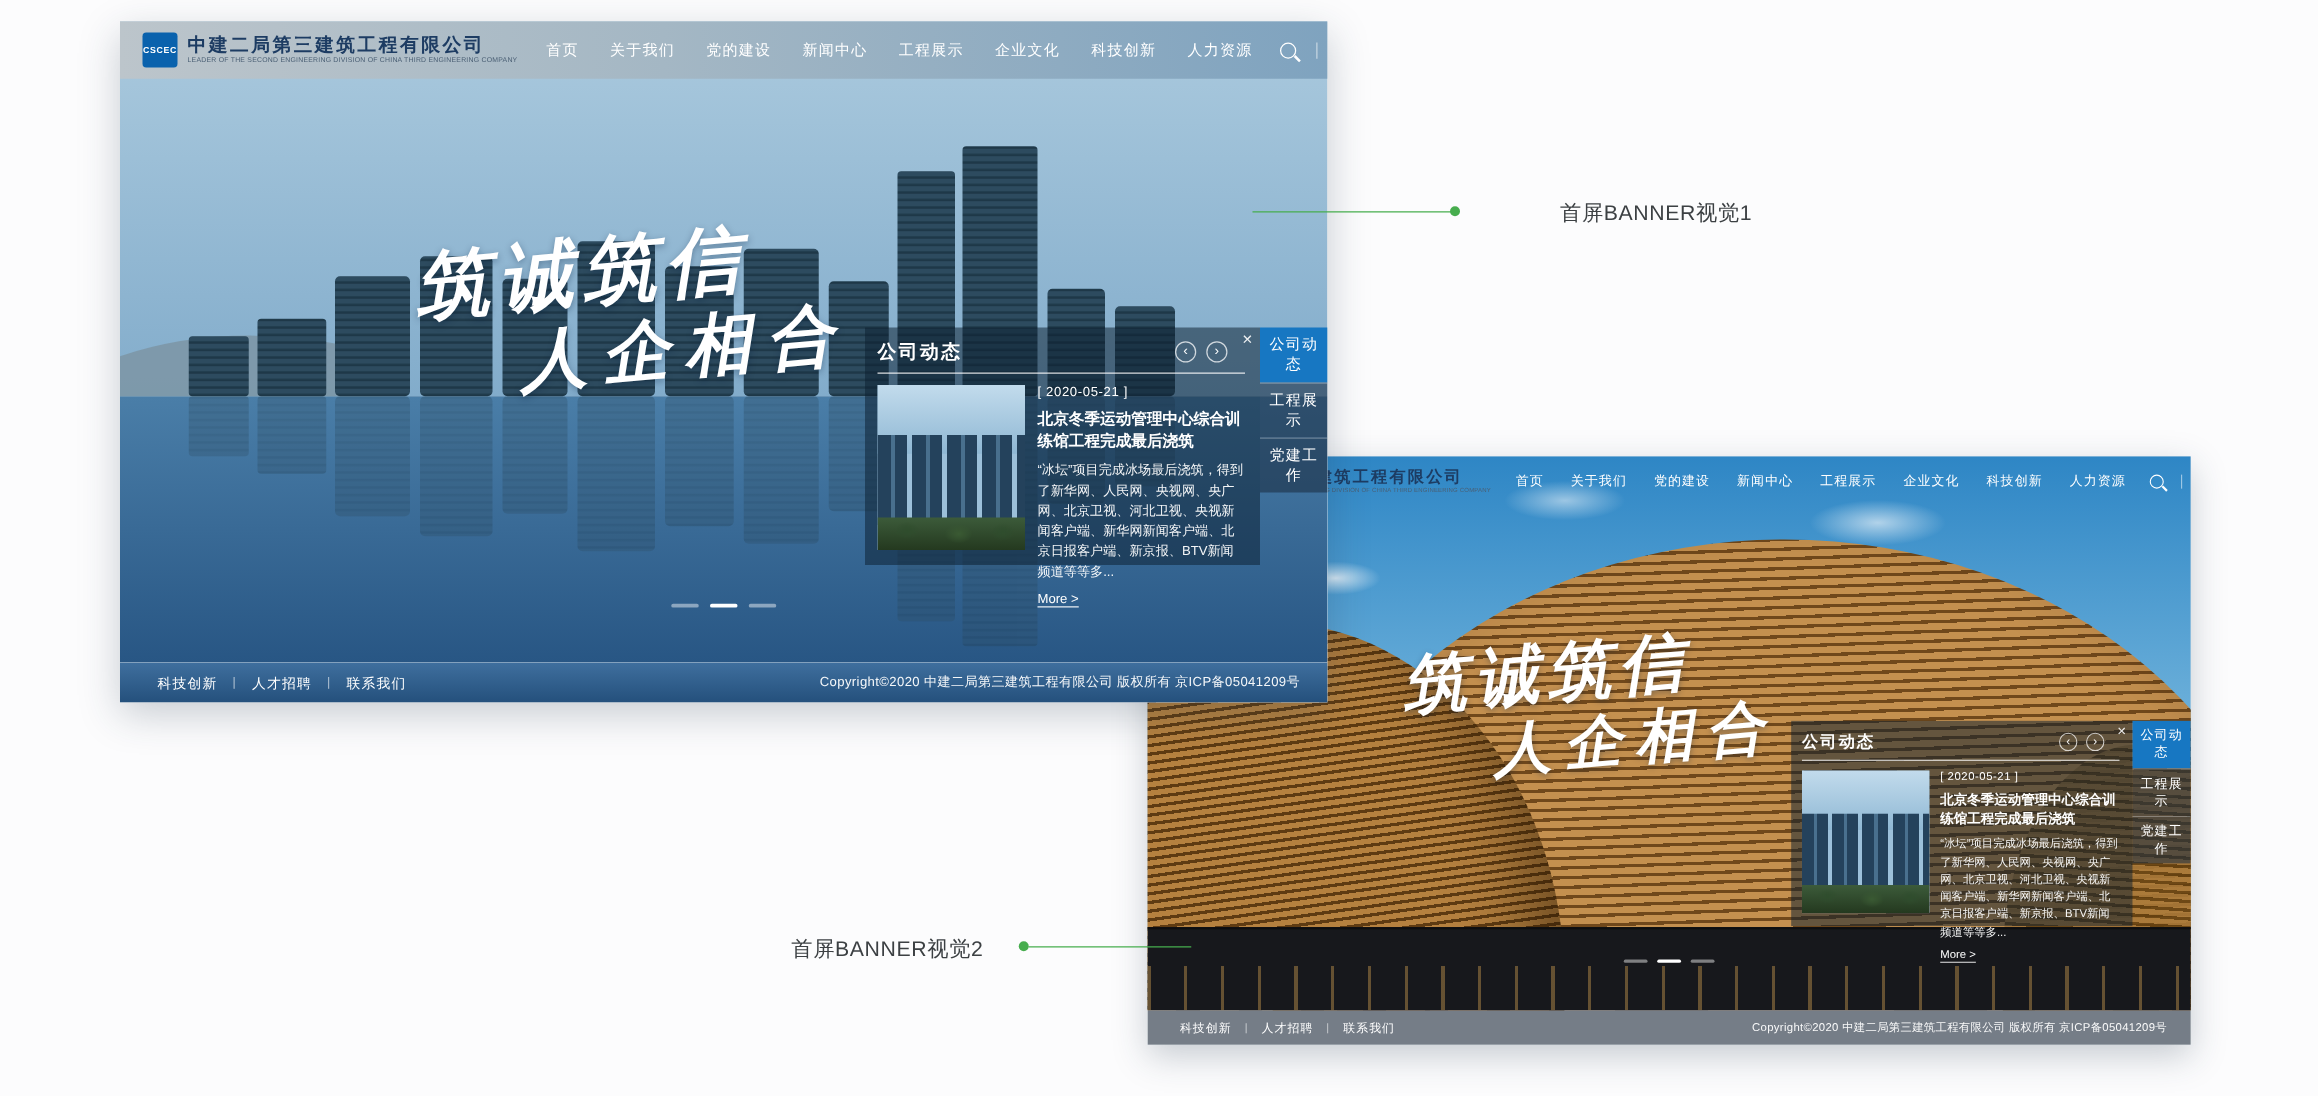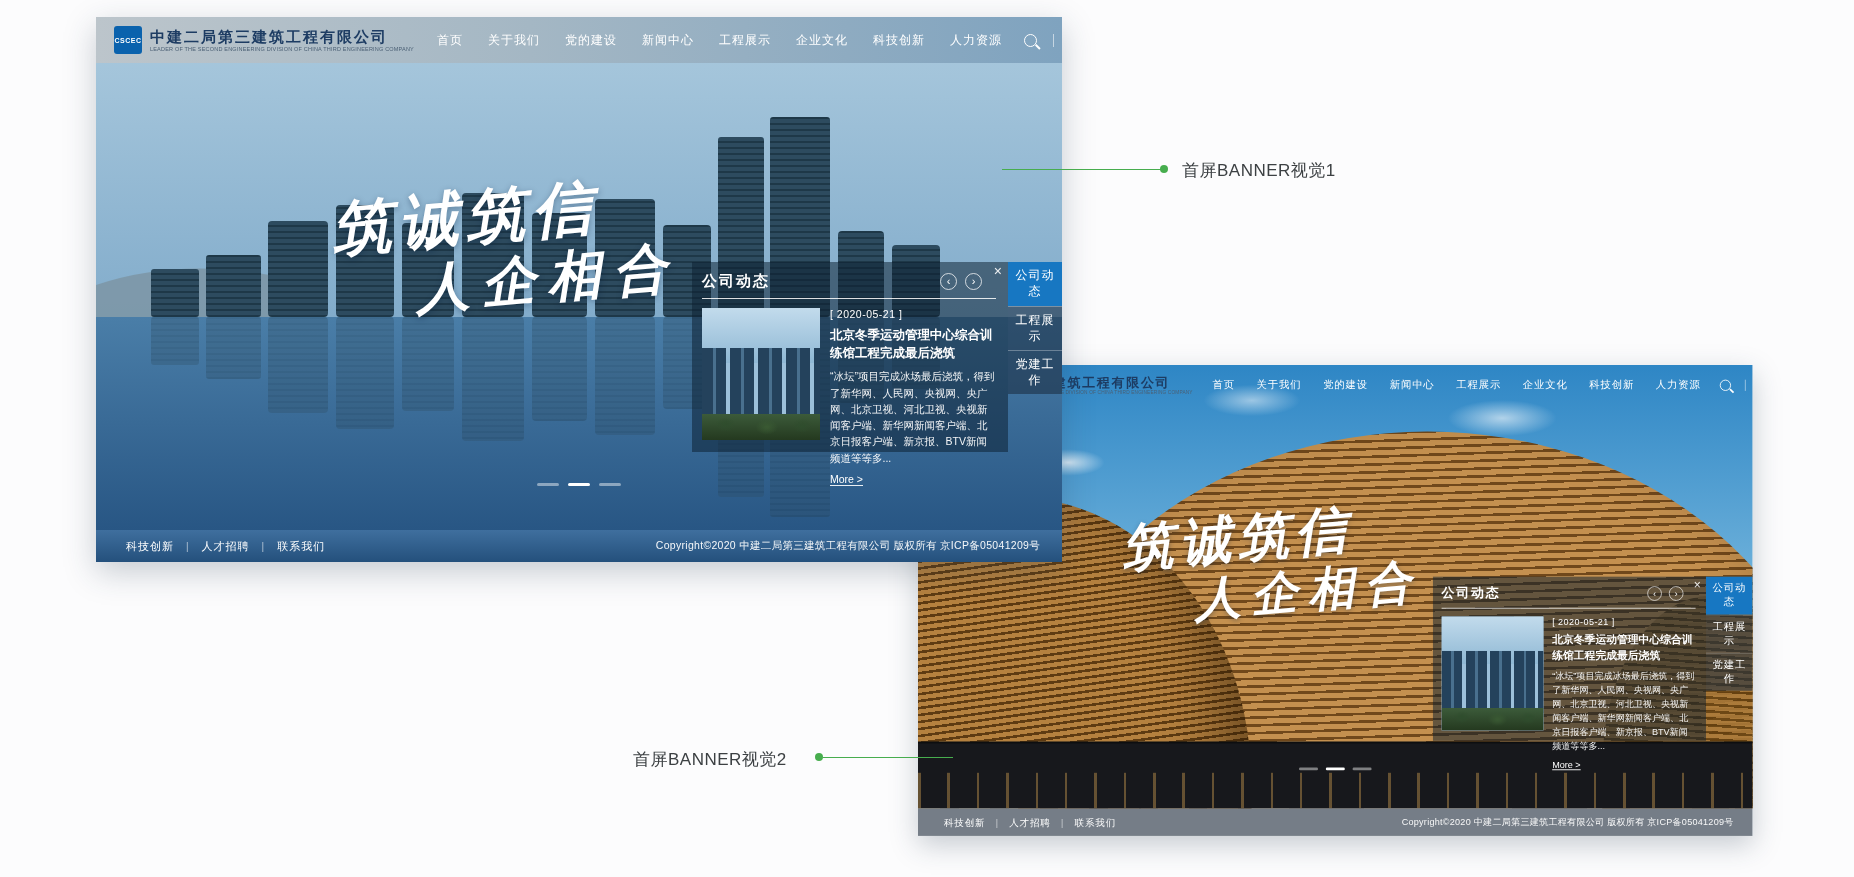--- a/index.html
+++ b/index.html
@@ -119,21 +119,21 @@
   .f-divider { color:rgba(255,255,255,.6); font-size:10px; }
   .f-copy { margin-left:auto; font-size:10.5px; letter-spacing:.3px; color:rgba(255,255,255,.95); }
 
   
   .ann { position:absolute; z-index:10; }
   .ann-label { font-size:17px; color:#3c4043; letter-spacing:.5px; white-space:nowrap; }
   .ann-line { height:0; border-top:1px solid #47ad4e; }
   .ann-dot { width:8px; height:8px; border-radius:50%; background:#47ad4e; }
   #ann1-line { left:1002px; top:169px; width:162px; }
   #ann1-dot  { left:1160px; top:165px; }
-  #ann1-text { left:1182px; top:159px; }
+  #ann1-text { left:1248px; top:159px; }
   #ann2-text { left:633px;  top:748px; }
   #ann2-dot  { left:815px;  top:753px; }
   #ann2-line { left:823px;  top:757px; width:130px; }
 </style>
 </head>
 <body>
 
 <div class="stage">
 
   <div class="mockup" id="mock1">

